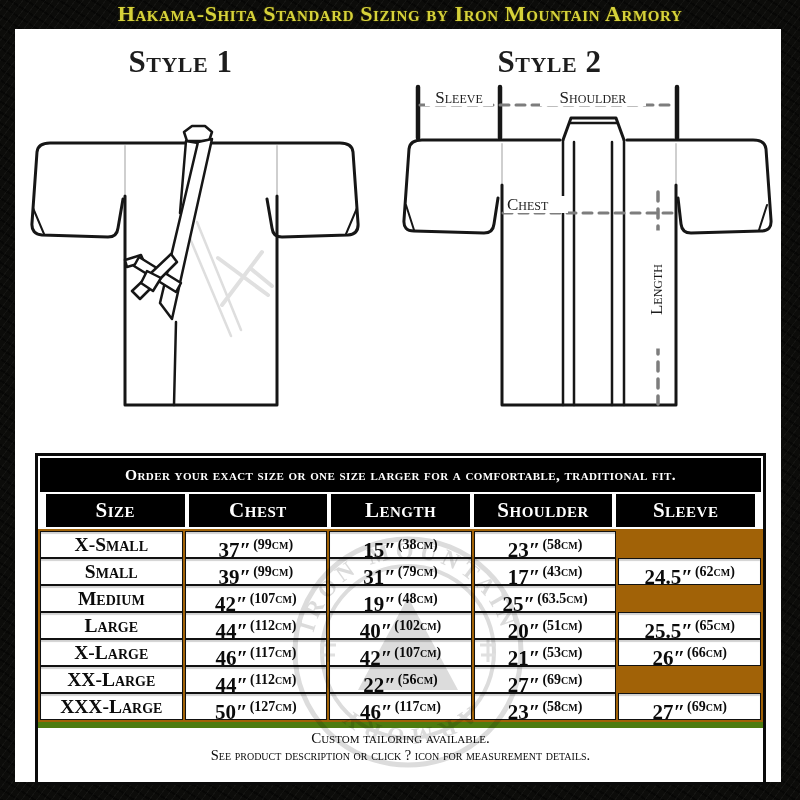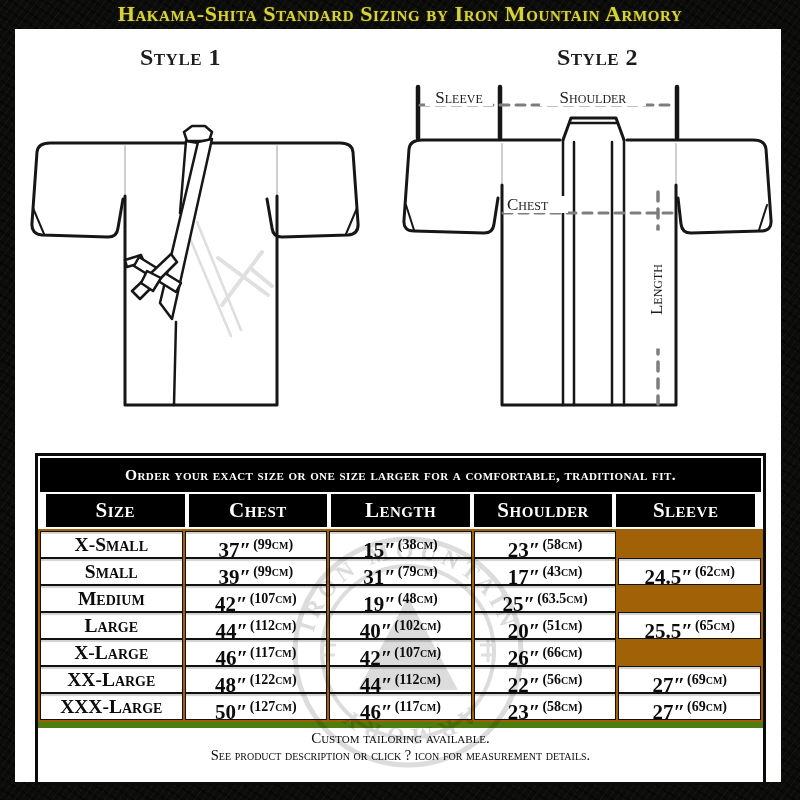--- a/index.html
+++ b/index.html
@@ -12,23 +12,23 @@
   }
   .app-title{
     position:absolute;left:0;top:0;width:800px;height:44px;
     color:#d6d23a;text-align:center;
     font-variant:small-caps;font-weight:bold;font-size:22px;line-height:27px;letter-spacing:.6px;
     text-shadow:0 0 2px rgba(120,110,0,.6);
   }
   .panel{position:absolute;left:15px;top:29px;width:766px;height:753px;background:#ffffff;}
   .art{position:absolute;left:0;top:0;z-index:1;}
   .lbl{position:absolute;z-index:2;color:#1d1d1d;font-variant:small-caps;text-align:center;}
-  .style-lbl{font-size:24px;font-weight:bold;letter-spacing:.5px;}
+  .style-lbl{font-size:31px;font-weight:bold;letter-spacing:.5px;}
   #style1-label{left:118px;top:44px;width:125px;}
-  #style2-label{left:535px;top:44px;width:125px;}
+  #style2-label{left:487px;top:44px;width:125px;}
   .meas-lbl{font-size:17px;background:#fff;line-height:17px;padding:0 3px;}
   #sleeve-label{left:425px;top:89px;width:62px;}
   #shoulder-label{left:540px;top:89px;width:100px;}
   #chest-label{left:504px;top:196px;width:58px;text-align:left;}
   #length-label{left:597px;top:281px;width:112px;transform:rotate(-90deg);}
   
   .size-table{
     position:absolute;left:35px;top:453px;width:731px;z-index:2;
     background:#fff;border:3px solid #0a0a0a;box-sizing:border-box;
     display:flex;flex-direction:column;
@@ -218,30 +218,30 @@
         <div class="cell size-cell">X-Large</div>
         <div class="cell">
           <span class="val-in">46″</span>
           <span class="val-cm">(117cm)</span>
         </div>
         <div class="cell">
           <span class="val-in">42″</span>
           <span class="val-cm">(107cm)</span>
         </div>
         <div class="cell">
+          <span class="val-in">21″</span>
+          <span class="val-cm">(53cm)</span>
+        </div>
+        <div class="cell">
           <span class="val-in">26″</span>
           <span class="val-cm">(66cm)</span>
         </div>
       </div>
       <div class="trow">
         <div class="cell size-cell">XX-Large</div>
-        <div class="cell">
-          <span class="val-in">48″</span>
-          <span class="val-cm">(122cm)</span>
-        </div>
         <div class="cell">
           <span class="val-in">44″</span>
           <span class="val-cm">(112cm)</span>
         </div>
         <div class="cell">
           <span class="val-in">22″</span>
           <span class="val-cm">(56cm)</span>
         </div>
         <div class="cell">
           <span class="val-in">27″</span>

